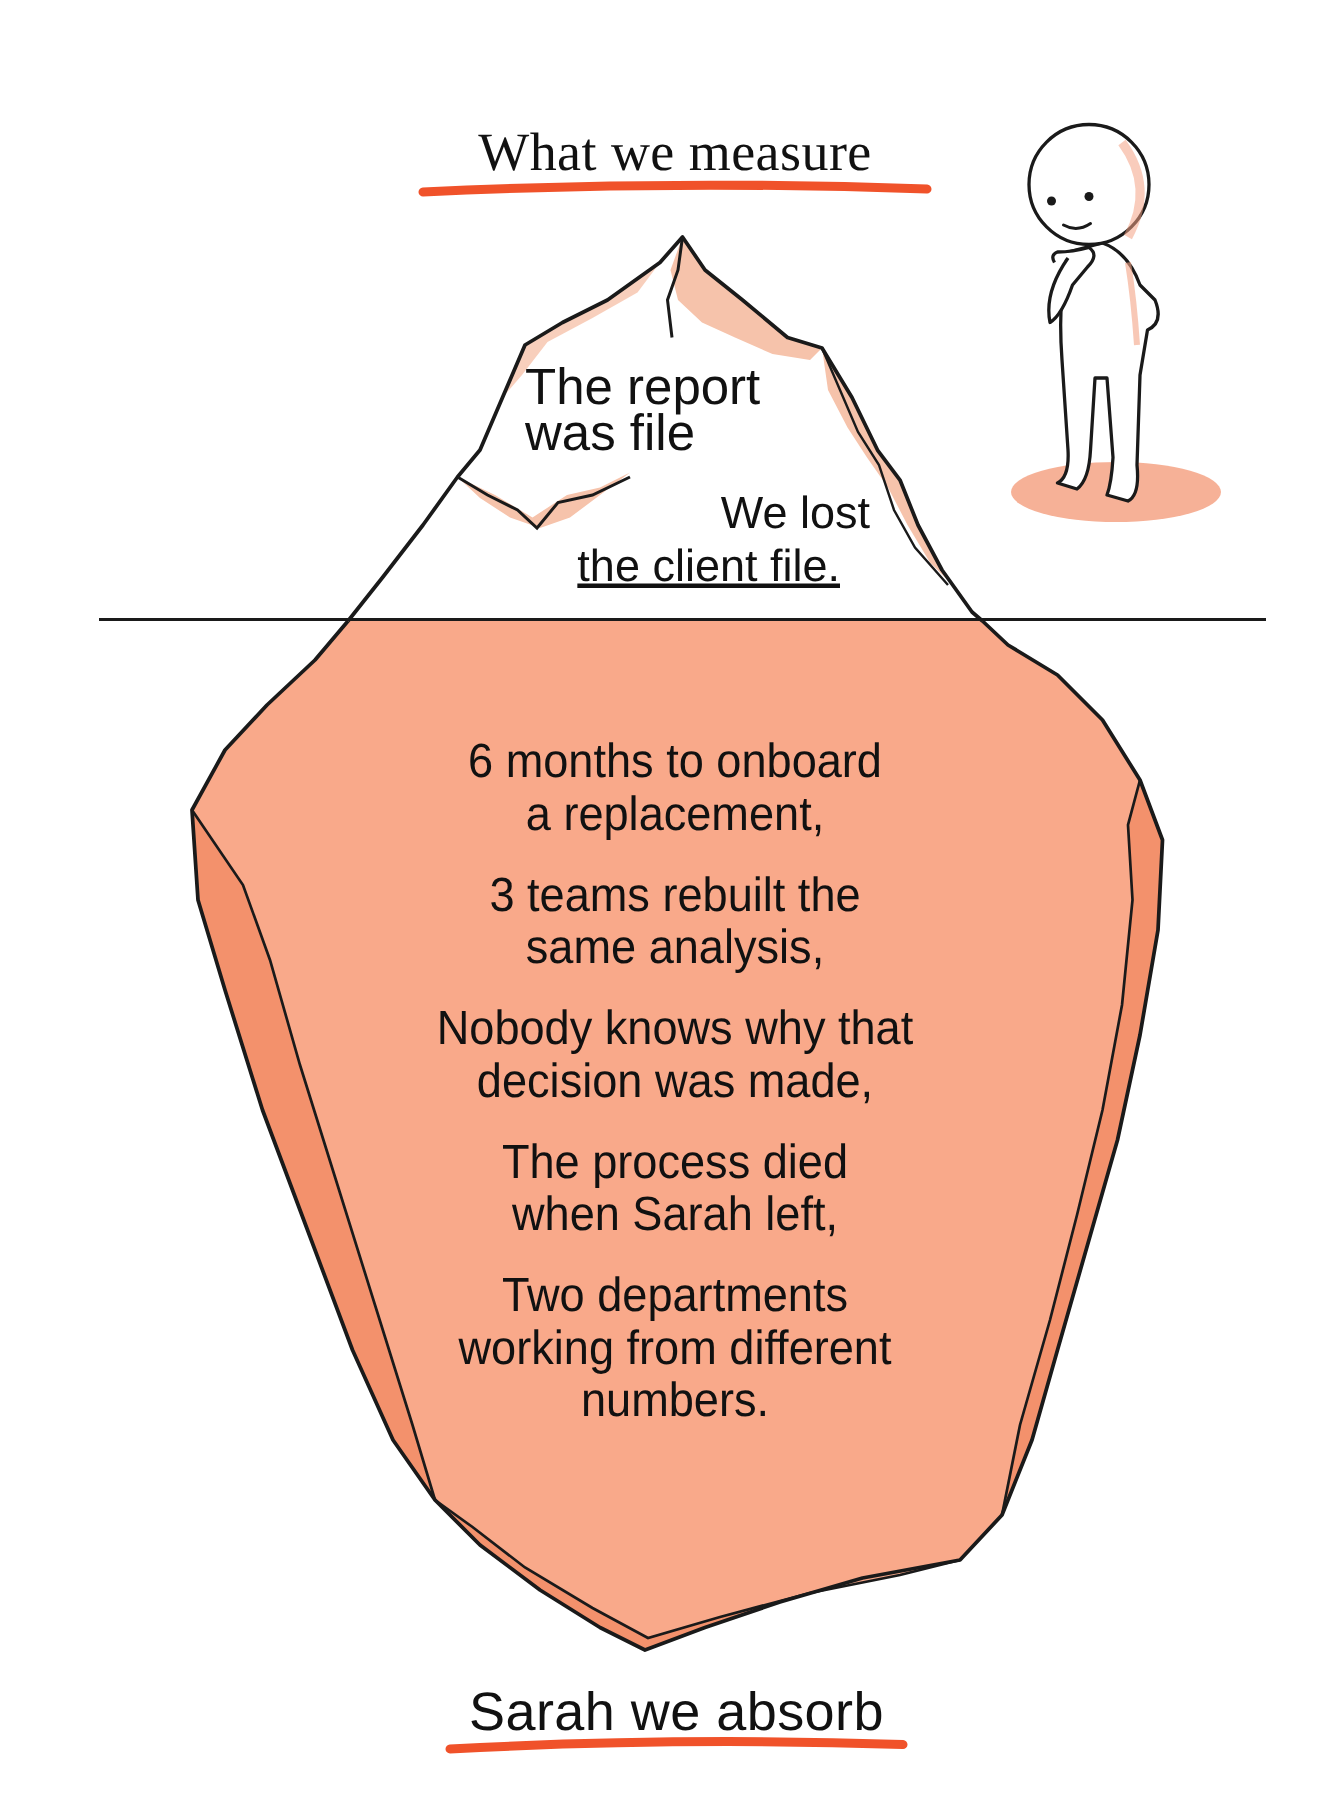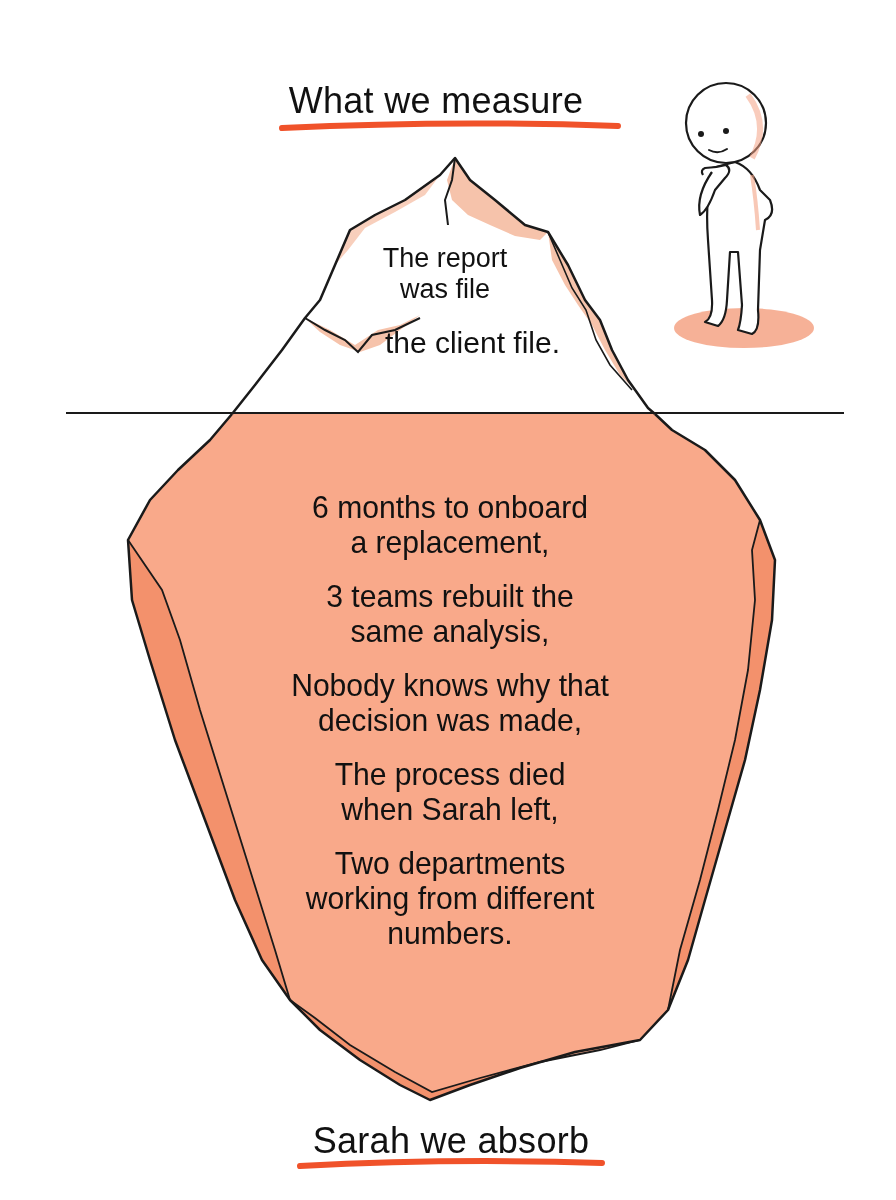--- a/index.html
+++ b/index.html
@@ -1,19 +1,19 @@
 <!DOCTYPE html>
 <html><head>
 <meta charset="utf-8">
 <style>
   html, body { margin: 0; padding: 0; background: #ffffff; }
   body { width: 896px; height: 1200px; position: relative; overflow: hidden; font-family: "Liberation Sans", "DejaVu Sans", sans-serif; color: #111; }
   svg.art { position: absolute; left: 0; top: 0; width: 896px; height: 1200px; }
   .heading { position: absolute; font-size: 36px; color: #111; text-align: center; white-space: nowrap; letter-spacing: 0.3px; }
-  .tip-text { position: absolute; font-size: 27px; line-height: 31px; text-align: center; color: #111; }
+  .tip-text { position: absolute; font-size: 34px; line-height: 31px; color: #111; }
   .below-text { position: absolute; left: 200px; width: 500px; text-align: center; font-size: 32px; line-height: 35px; color: #111; font-family: "Liberation Sans Narrow", "Liberation Sans", sans-serif; transform: scaleX(0.94); transform-origin: center; }
   .below-item { margin: 0 0 19px 0; }
 </style>
 </head>
 <body>
 
 <svg class="art" viewBox="0 0 896 1200">
 
   <path d="M282 128 Q450 120 618 126" stroke="#f0522a" stroke-width="6" fill="none" stroke-linecap="round"></path>
 
@@ -58,29 +58,30 @@
     <circle cx="726" cy="123" r="40" fill="#ffffff" stroke="#1a1a1a" stroke-width="2.2"></circle>
     <path d="M748 95 Q770 125 752 158" fill="none" stroke="#f4a385" stroke-width="6" opacity="0.55"></path>
     <circle cx="701" cy="134" r="3" fill="#1a1a1a"></circle>
     <circle cx="726" cy="131" r="3" fill="#1a1a1a"></circle>
     <path d="M709 150 Q718 155 727 149" fill="none" stroke="#1a1a1a" stroke-width="2" stroke-linecap="round"></path>
 
     <path d="M712 172 Q696 195 700 215 Q708 210 715 190 L725 178 Q733 170 726 165 Q715 168 705 168 Q700 170 703 175" fill="#ffffff" stroke="#1a1a1a" stroke-width="2.2" stroke-linejoin="round"></path>
   </g>
 </svg>
 
-<div class="heading" style="left:266px; top:80px; width:340px;">What we measure</div>
+<div class="heading" style="left:280px; top:80px; width:340px;font-family:Liberation Serif, serif;">What we measure</div>
 
 <div class="tip-text" style="left:350px; top:243px; width:190px;">
   <div>The report</div>
   <div>was file</div>
 </div>
 
 <div class="tip-text" style="left:330px; top:325px; width:260px; text-align:right; font-size:30px; line-height:35px;">
-  <div style="text-align:right; padding-right:30px;">the client file.</div>
+  <div style="padding-right:10px;">We lost</div>
+  <div style="text-align:right; padding-right:30px;text-decoration:underline;">the client file.</div>
 </div>
 
 <div class="below-text" style="top:490px;">
   <div class="below-item">
     <div>6 months to onboard</div>
     <div>a replacement,</div>
   </div>
   <div class="below-item">
     <div>3 teams rebuilt the</div>
     <div>same analysis,</div>

